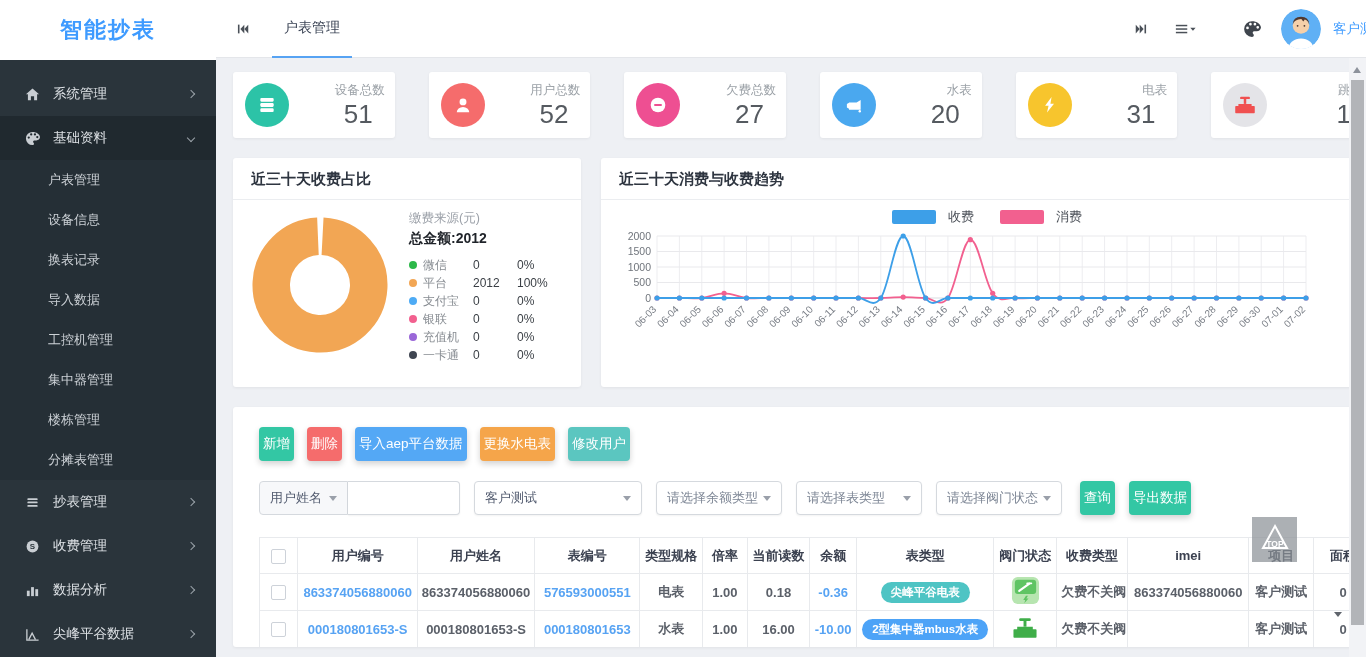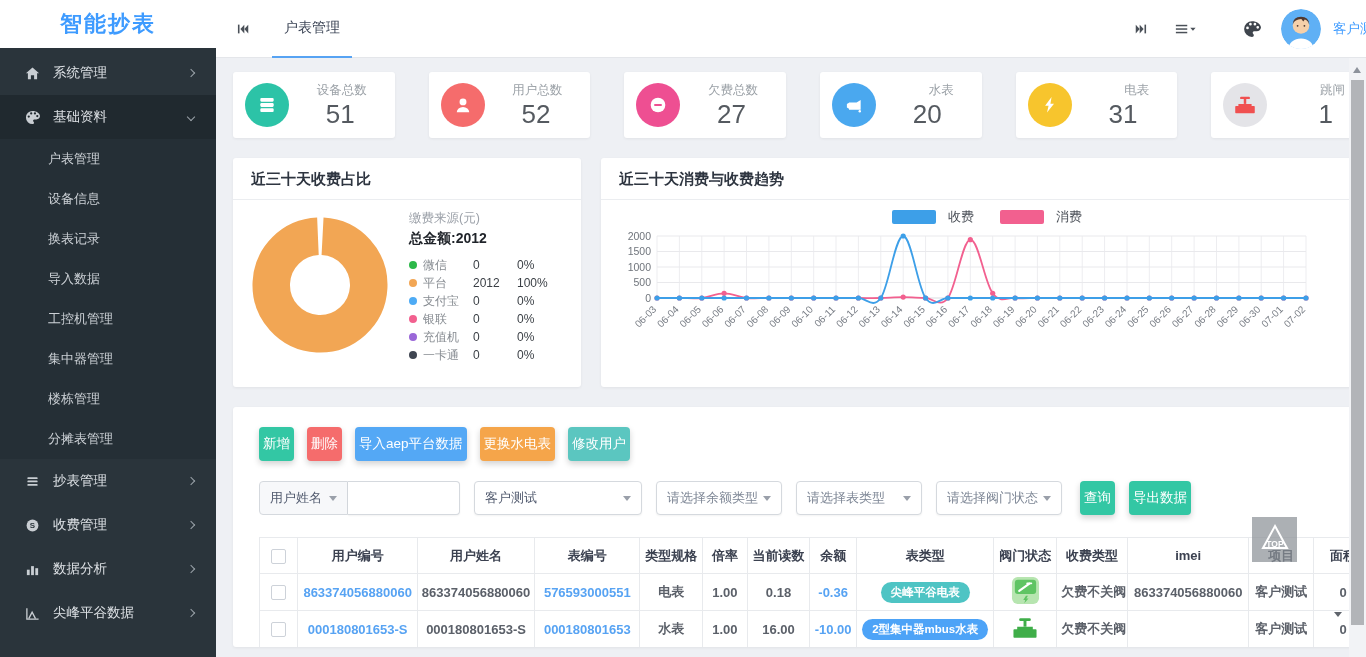--- a/index.html
+++ b/index.html
@@ -2,23 +2,23 @@
 <html><head>
 <meta charset="utf-8">
 <style>
   * { margin:0; padding:0; box-sizing:border-box; }
   html,body { width:1366px; height:657px; overflow:hidden;
     font-family:"Liberation Sans","DejaVu Sans",sans-serif; background:#eef0f4; }
   .page { position:relative; width:1366px; height:657px; display:flex; }
 
   
   .sidebar { width:216px; height:657px; background:#2a343b; flex:none; display:flex; flex-direction:column; }
-  .logo { height:48px; background:#fff; color:#3e9bff; font-size:22px; font-weight:bold;
+  .logo { height:60px; background:#fff; color:#3e9bff; font-size:22px; font-weight:bold;
     display:flex; align-items:center; justify-content:center; letter-spacing:2px; }
-  .menu { flex:1; overflow:hidden; padding-top:3px; }
+  .menu { flex:1; overflow:hidden; padding-top:12px; }
   .m-item { height:44px; display:flex; align-items:center; padding:0 22px 0 24px;
     color:#dde1e5; font-size:13.5px; cursor:pointer; }
   .m-item .mi-ico { width:16px; height:16px; margin-right:13px; display:flex; align-items:center; justify-content:center; }
   .m-item .mi-label { flex:1; }
   .chev { width:6px; height:6px; border-right:1.6px solid #9aa2a9; border-bottom:1.6px solid #9aa2a9; }
   .chev.right { transform:rotate(-45deg); }
   .chev.down { transform:rotate(45deg); }
   .m-item.active { background:#20292f; }
   .submenu { background:#252f36; }
   .s-item { height:40px; line-height:40px; padding-left:48px; color:#ccd1d6; font-size:13px; cursor:pointer; }
@@ -31,21 +31,21 @@
     font-size:14px; color:#3c4556; border-bottom:2px solid #57a3f3; cursor:pointer; }
   .tb-right { margin-left:auto; display:flex; align-items:center; }
   .avatar { width:40px; height:40px; border-radius:50%; overflow:hidden; flex:none; cursor:pointer; }
   .uname { color:#3e9bff; font-size:13.5px; margin:0 4px 0 12px; cursor:pointer; white-space:nowrap; }
 
   .content { height:599px; padding:14px 32px 0 17px; overflow:hidden; }
 
   
   .stat-row { display:flex; gap:34px; margin-bottom:20px; }
   .stat-card { flex:1; height:66px; background:#fff; border-radius:3px; box-shadow:0 1px 3px rgba(0,0,0,.06);
-    display:flex; align-items:center; padding:0 28px 0 12px; }
+    display:flex; align-items:center; padding:0 10px 0 12px; }
   .sc-circle { width:44px; height:44px; border-radius:50%; display:flex; align-items:center; justify-content:center; flex:none; }
   .sc-right { flex:1; display:flex; flex-direction:column; align-items:flex-end; }
   .sc-label { font-size:12.5px; color:#9aa0a6; margin-bottom:1px; }
   .sc-value { font-size:26px; color:#555a60; margin-right:12px; line-height:28px; }
 
   
   .charts-row { display:flex; gap:20px; margin-bottom:20px; }
   .card { background:#fff; border-radius:3px; box-shadow:0 1px 3px rgba(0,0,0,.06); height:229px; overflow:hidden; }
   .donut-card { width:348px; flex:none; }
   .trend-card { flex:1; }

